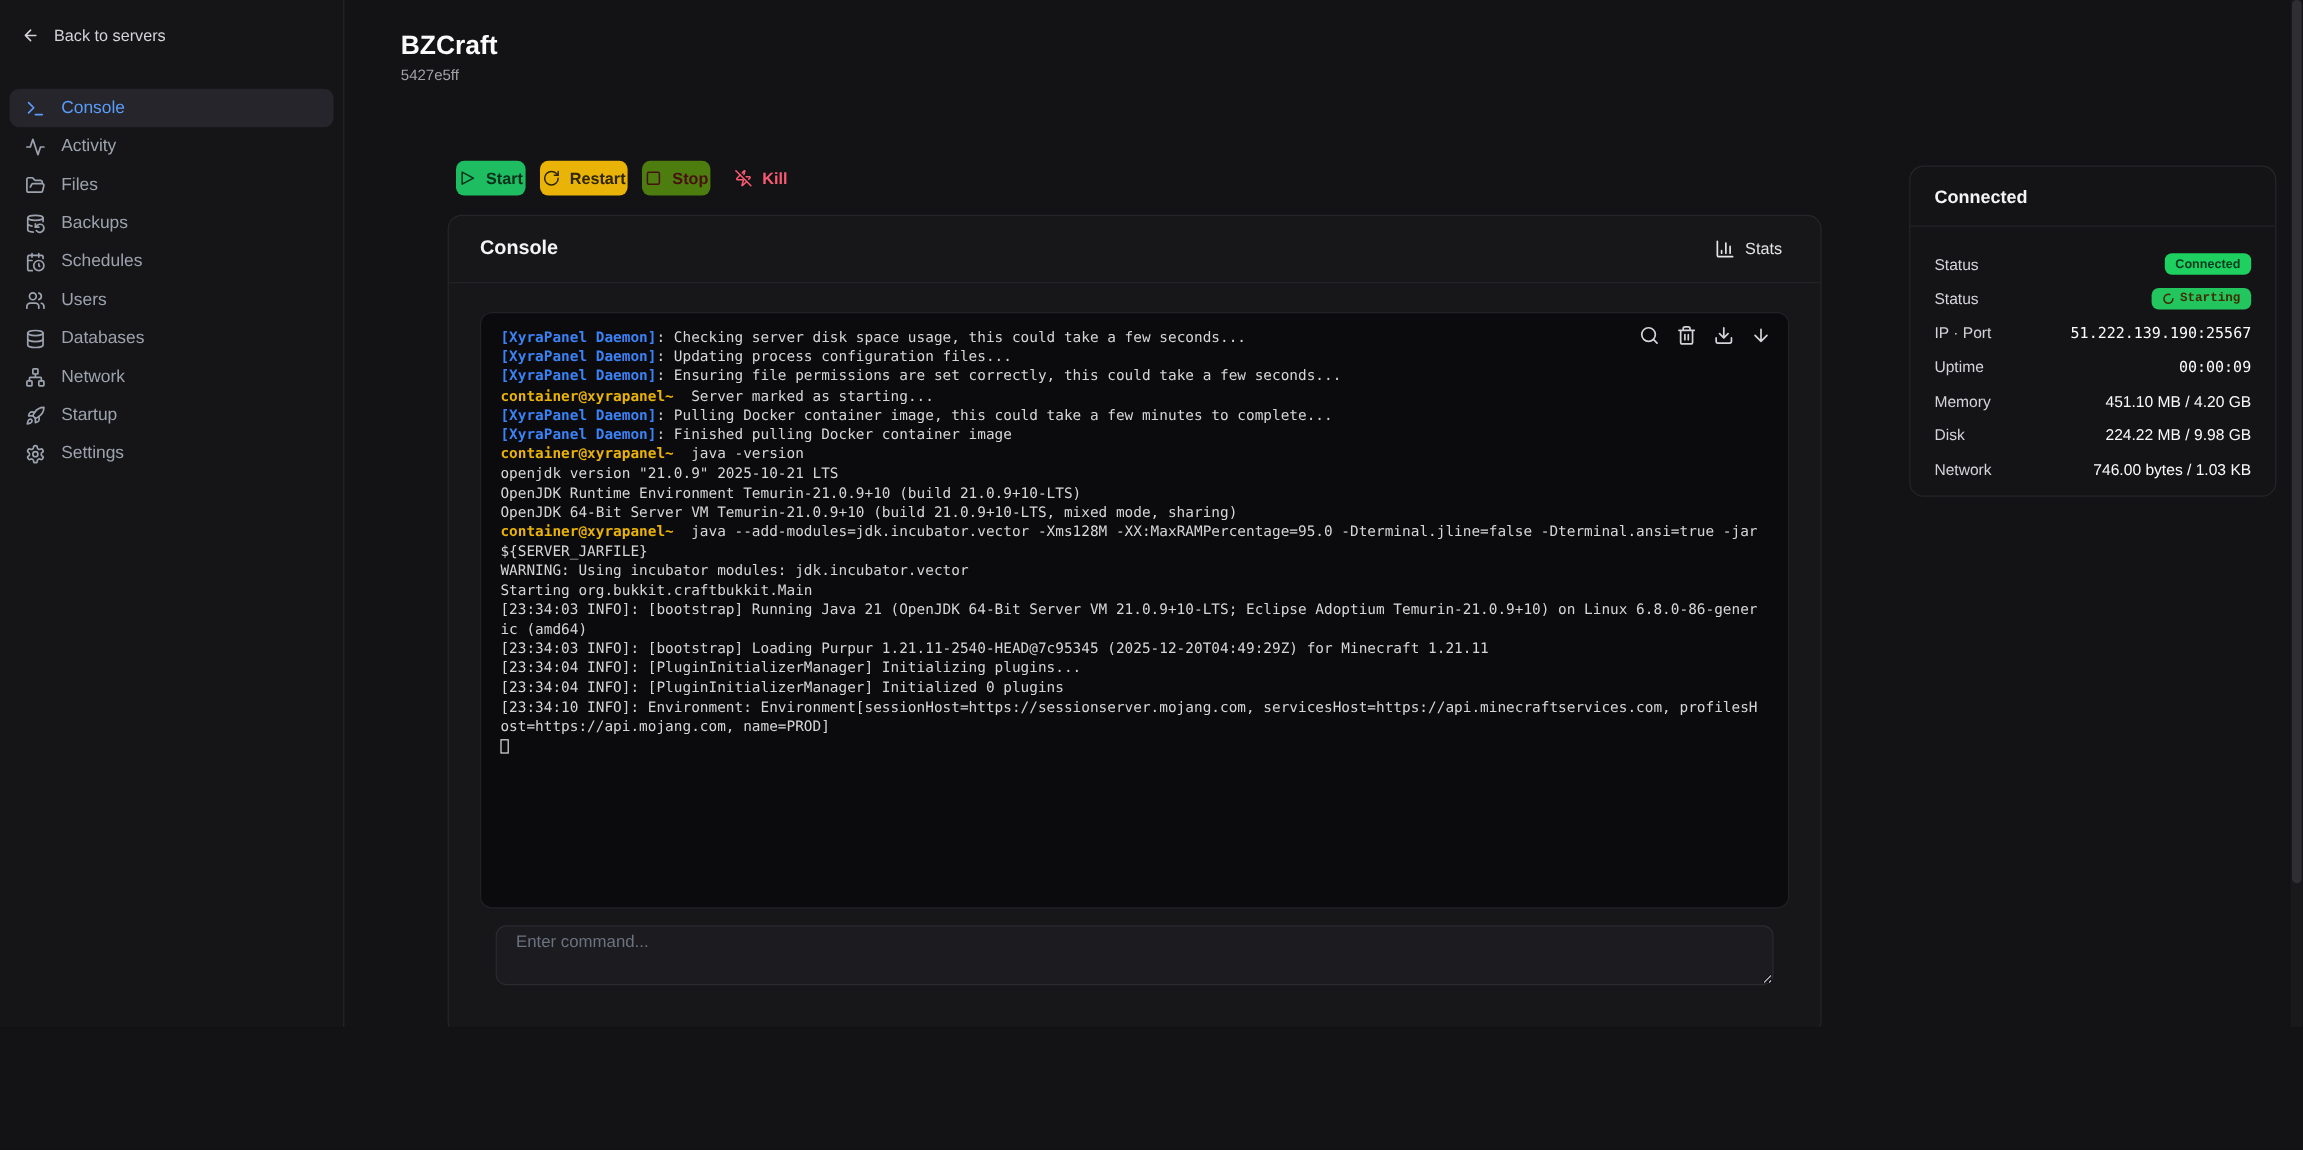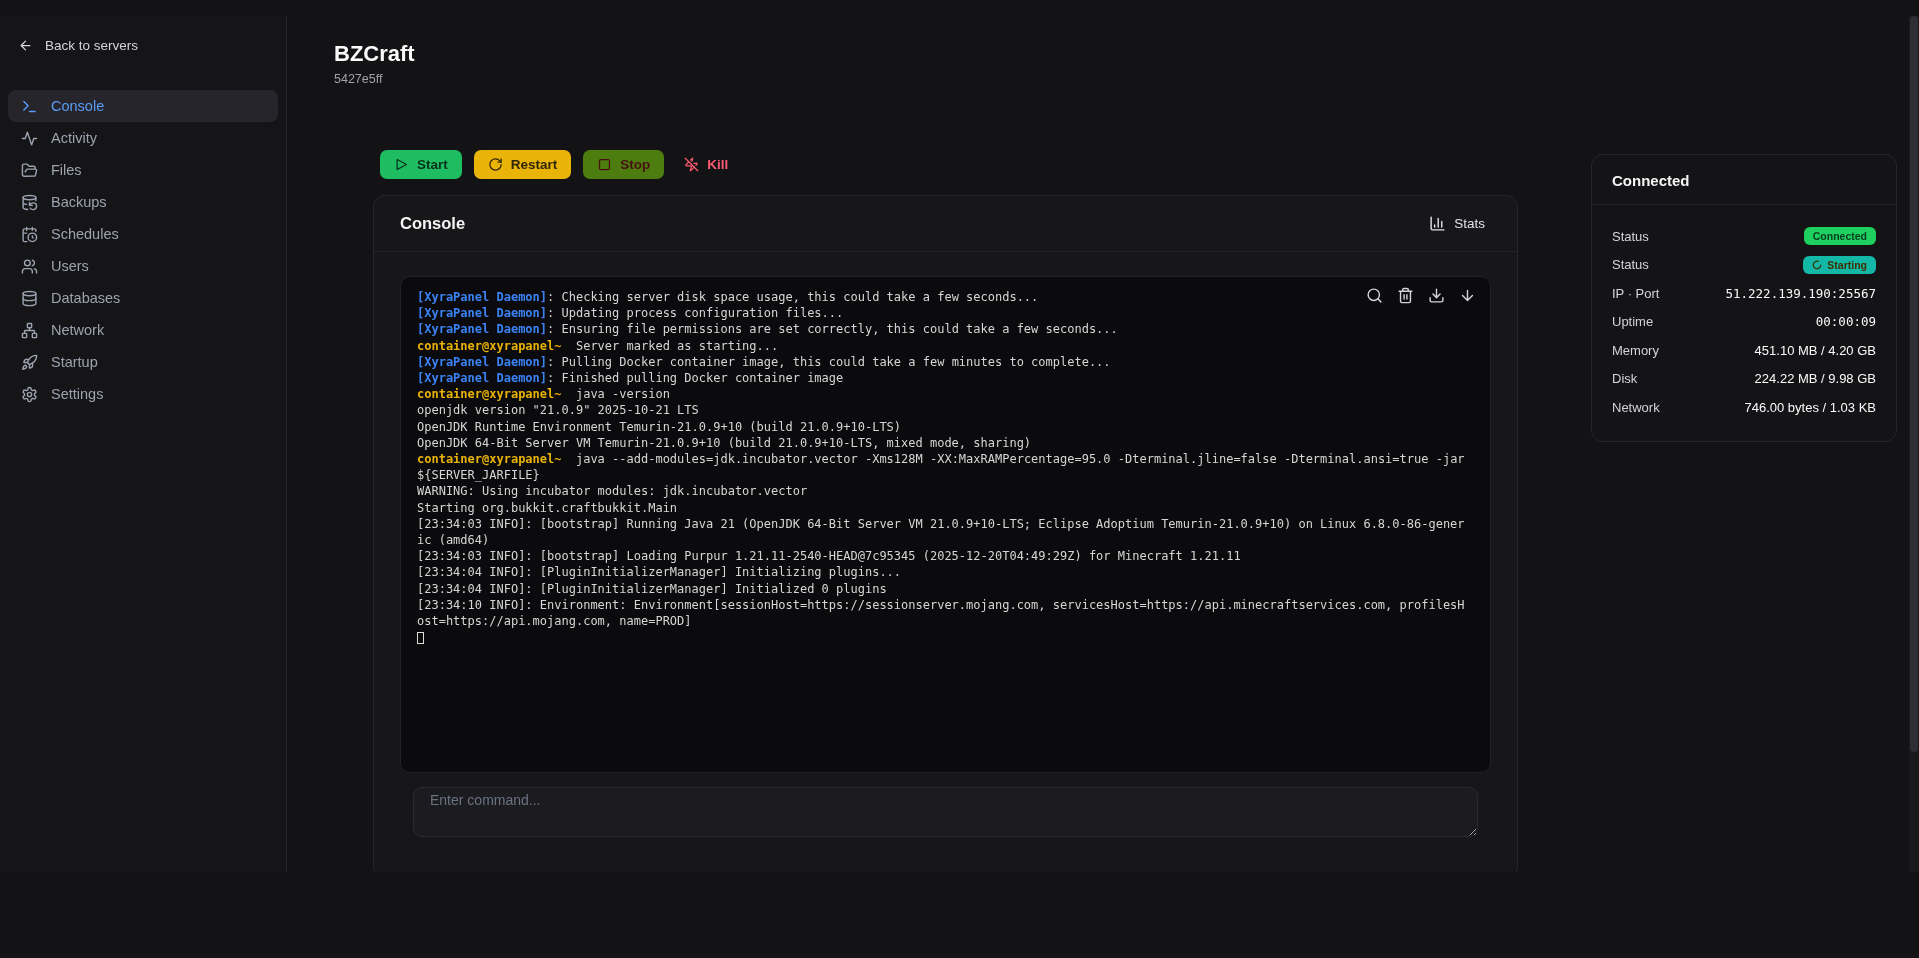--- a/index.html
+++ b/index.html
@@ -1,37 +1,37 @@
 <!DOCTYPE html>
 <html><head>
 <meta charset="utf-8">
 <title>BZCraft Console</title>
 <style>
   * { box-sizing: border-box; }
   html,body { margin:0; padding:0; background:#131315; }
   body { font-family:"Liberation Sans", sans-serif; }
-  .app { position:relative; width:1919px; height:856px; background:#131315; overflow:hidden; color:#e4e4e7;margin-top:16px; }
+  .app { position:relative; width:1919px; height:856px; background:#131315; overflow:hidden; color:#e4e4e7; }
 
   
   .sidebar { position:absolute; left:0; top:0; width:287px; height:100%; background:#151517; border-right:1px solid #26262a; padding:22px 8px 0; }
   .back-row { display:flex; align-items:center; gap:12px; margin:0 10px 37px; color:#d4d4d8; font-size:13.5px; cursor:pointer; }
   .back-row .icon svg { width:15px; height:15px; display:block; }
   .nav { display:flex; flex-direction:column; }
   .nav-item { height:32px; display:flex; align-items:center; gap:13px; padding:0 13px; border-radius:8px; color:#9ca3af; font-size:14.5px; cursor:pointer; }
   .nav-item.active { background:#25252b; color:#5b9cf8; }
   .nav-item .icon svg { width:17px; height:17px; display:block; }
 
   
   .main { position:absolute; left:287px; top:0; right:0; bottom:0; }
   .page-header { position:absolute; left:47px; top:26px; }
   .server-name { font-size:22px; font-weight:700; color:#fafafa; line-height:1.1; }
   .server-id { margin-top:6px; font-size:12.5px; color:#a1a1aa; }
 
   .power-row { position:absolute; left:93px; top:134px; display:flex; align-items:center; gap:12px; }
-  .btn { height:29px; border:none; border-radius:7px; display:inline-flex; align-items:center; gap:8px; padding:0 14px; font-size:13.5px; font-weight:600; font-family:inherit; cursor:pointer; }
+  .btn { height:29px; border:none; border-radius:7px; display:inline-flex; align-items:center; gap:8px; padding:0 2px; font-size:13.5px; font-weight:600; font-family:inherit; cursor:pointer; }
   .btn svg { width:15px; height:15px; display:block; }
   .btn-start   { background:#1fbd62; color:#06301a; }
   .btn-restart { background:#eab308; color:#2e2604; }
   .btn-stop    { background:#4d7c0f; color:#471111; }
   .btn-kill    { background:transparent; color:#fb5a72; padding:0 8px; }
 
   .console-card { position:absolute; left:86px; top:179px; width:1145px; height:684px; background:#17171a; border:1px solid #26262a; border-radius:12px; }
   .card-header { height:56px; display:flex; align-items:center; justify-content:space-between; padding:0 26px; border-bottom:1px solid #232327; }
   .card-title { font-size:16.5px; font-weight:700; color:#f4f4f5; }
   .stats-btn { display:flex; align-items:center; gap:8px; background:transparent; border:none; color:#e4e4e7; font-size:13.5px; font-family:inherit; cursor:pointer;text-align:center; }
@@ -47,28 +47,28 @@
   .seg-daemon { color:#3b82f6; font-weight:bold; }
   .seg-prompt { color:#eab308; font-weight:bold; }
   .cursor { display:inline-block; width:7px; height:12px; border:1.5px solid #dcdcdc; vertical-align:middle; }
 
   .command-input { display:block; margin:14px 13px 0; width:calc(100% - 26px); height:50px; background:#1c1c20; border:1px solid #2a2a2f; border-radius:9px; padding:4px 16px; color:#e4e4e7; font-size:14px; font-family:inherit; resize:vertical; }
   .command-input::placeholder { color:#6b7280; }
 
   
   .status-panel { position:absolute; left:1304px; top:138px; width:306px; background:#141417; border:1px solid #26262a; border-radius:12px; }
   .panel-header { padding:17px 20px 15px; font-size:15px; font-weight:700; color:#f4f4f5; border-bottom:1px solid #232327; }
-  .panel-rows { padding:17px 20px 19px; }
+  .panel-rows { padding:17px 20px 7px; }
   .stat-row { display:flex; align-items:center; justify-content:space-between; height:28.5px; }
   .stat-label { font-size:13px; color:#d4d4d8; }
   .stat-value { font-size:13px; color:#fafafa; }
   .stat-value.mono { font-family:"DejaVu Sans Mono", monospace; font-size:12.5px; }
   .badge { display:inline-flex; align-items:center; gap:5px; font-size:10.5px; font-weight:700; padding:3px 9px; border-radius:6px; }
   .badge-green  { background:#1ed05f; color:#063d1e; }
-  .badge-yellow { background:#14b8a6; color:#3f2f02; }
+  .badge-yellow { background:#22c55e; color:#3f2f02;font-family:Liberation Mono, monospace; }
   .badge .spin svg { width:10px; height:10px; display:block; }
 
   
   .footer-logo { position:absolute; left:936px; top:932px; width:46px; height:46px; border-radius:50%; background:#232327; display:flex; align-items:center; justify-content:center; }
   .footer-logo svg { width:22px; height:22px; color:#a1a1aa; margin-top:-16px; }
   .page-scrollbar { position:absolute; right:0; top:0; width:10px; height:100%; background:#19191c; }
   .page-scrollbar .thumb { position:absolute; top:0; left:1px; width:8px; height:86%; border-radius:4px; background:#2e2e33; }
 </style>
 </head>
 <body>

